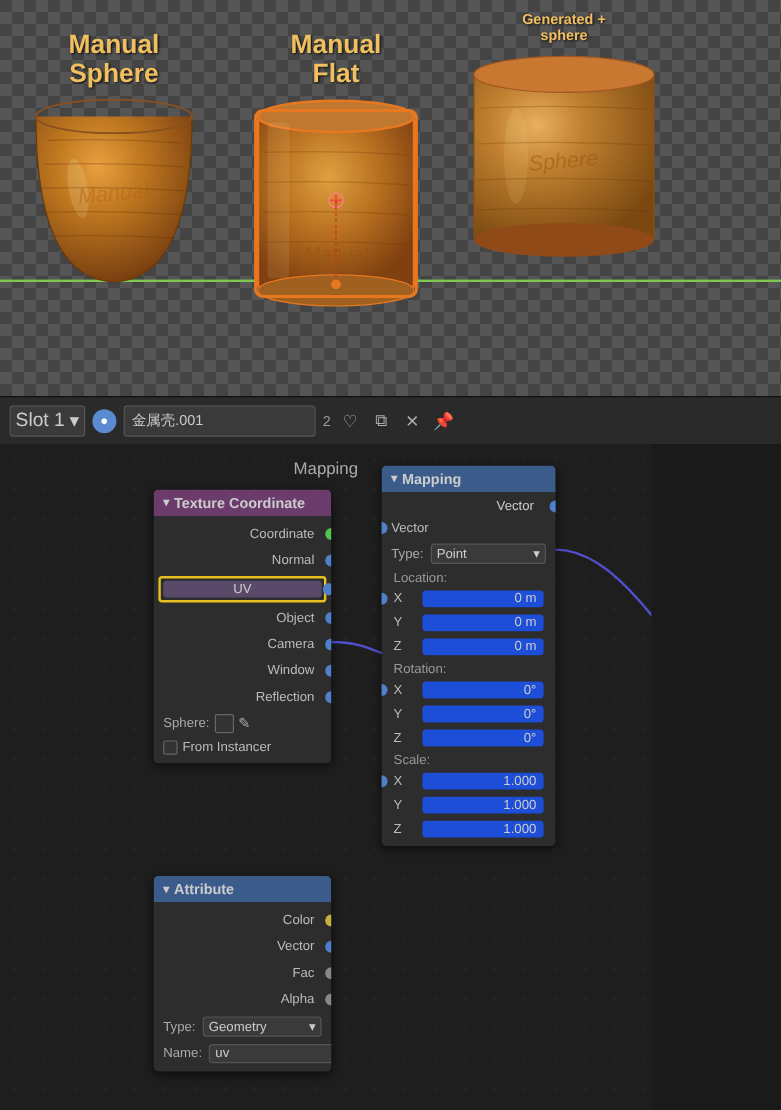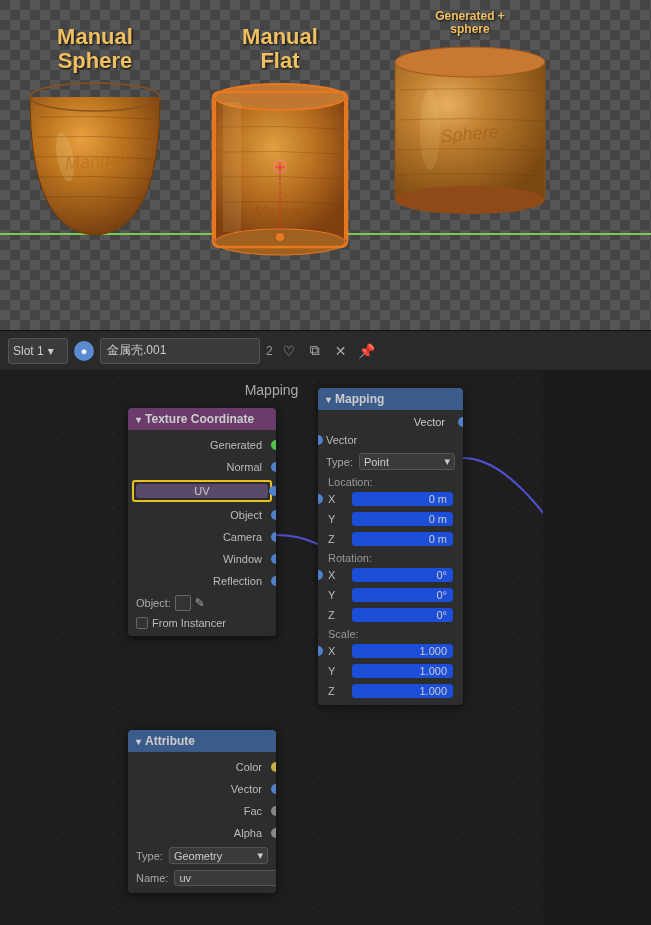--- a/index.html
+++ b/index.html
@@ -78,21 +78,21 @@
       gap: 6px;
       border-top: 1px solid #111;
     }
 
     .slot-dropdown {
       background: #3a3a3a;
       border: 1px solid #555;
       color: #ccc;
       padding: 2px 4px;
       border-radius: 3px;
-      font-size: 12px;
+      font-size: 16px;
       display: flex;
       align-items: center;
       gap: 4px;
       cursor: pointer;
       height: 26px;
       min-width: 60px;
     }
 
     .mat-icon {
       width: 20px;
@@ -545,21 +545,21 @@
   </svg>
 
   <div id="tex-coord-node" class="node-panel">
     <div class="node-header" style="background:#6b3b6b;">
       <span class="node-header-arrow">▾</span>
       <span>Texture Coordinate</span>
     </div>
     <div class="node-body">
 
       <div class="node-row">
-        <span class="node-row-label">Generated</span>
+        <span class="node-row-label">Coordinate</span>
         <div class="node-dot node-dot-right" style="background:#4fc44f; right:-5px;"></div>
       </div>
 
       <div class="node-row">
         <span class="node-row-label">Normal</span>
         <div class="node-dot node-dot-right" style="background:#5080cc; right:-5px;"></div>
       </div>
 
       <div class="node-row uv-highlighted" style="border:2px solid #e8c020; display:flex; align-items:center; margin:2px 4px; border-radius:3px;">
         <div class="uv-input">UV</div>
@@ -580,21 +580,21 @@
         <span class="node-row-label">Window</span>
         <div class="node-dot node-dot-right" style="background:#5080cc; right:-5px;"></div>
       </div>
 
       <div class="node-row">
         <span class="node-row-label">Reflection</span>
         <div class="node-dot node-dot-right" style="background:#5080cc; right:-5px;"></div>
       </div>
 
       <div class="object-field-row">
-        <span style="color:#aaa;">Object:</span>
+        <span style="color:#aaa;">Sphere:</span>
         <div class="color-swatch"></div>
         <span class="eyedropper-icon">✎</span>
       </div>
 
       <div class="from-instancer-row">
         <div class="checkbox"></div>
         <span style="color:#bbb;">From Instancer</span>
       </div>
     </div>
   </div>

